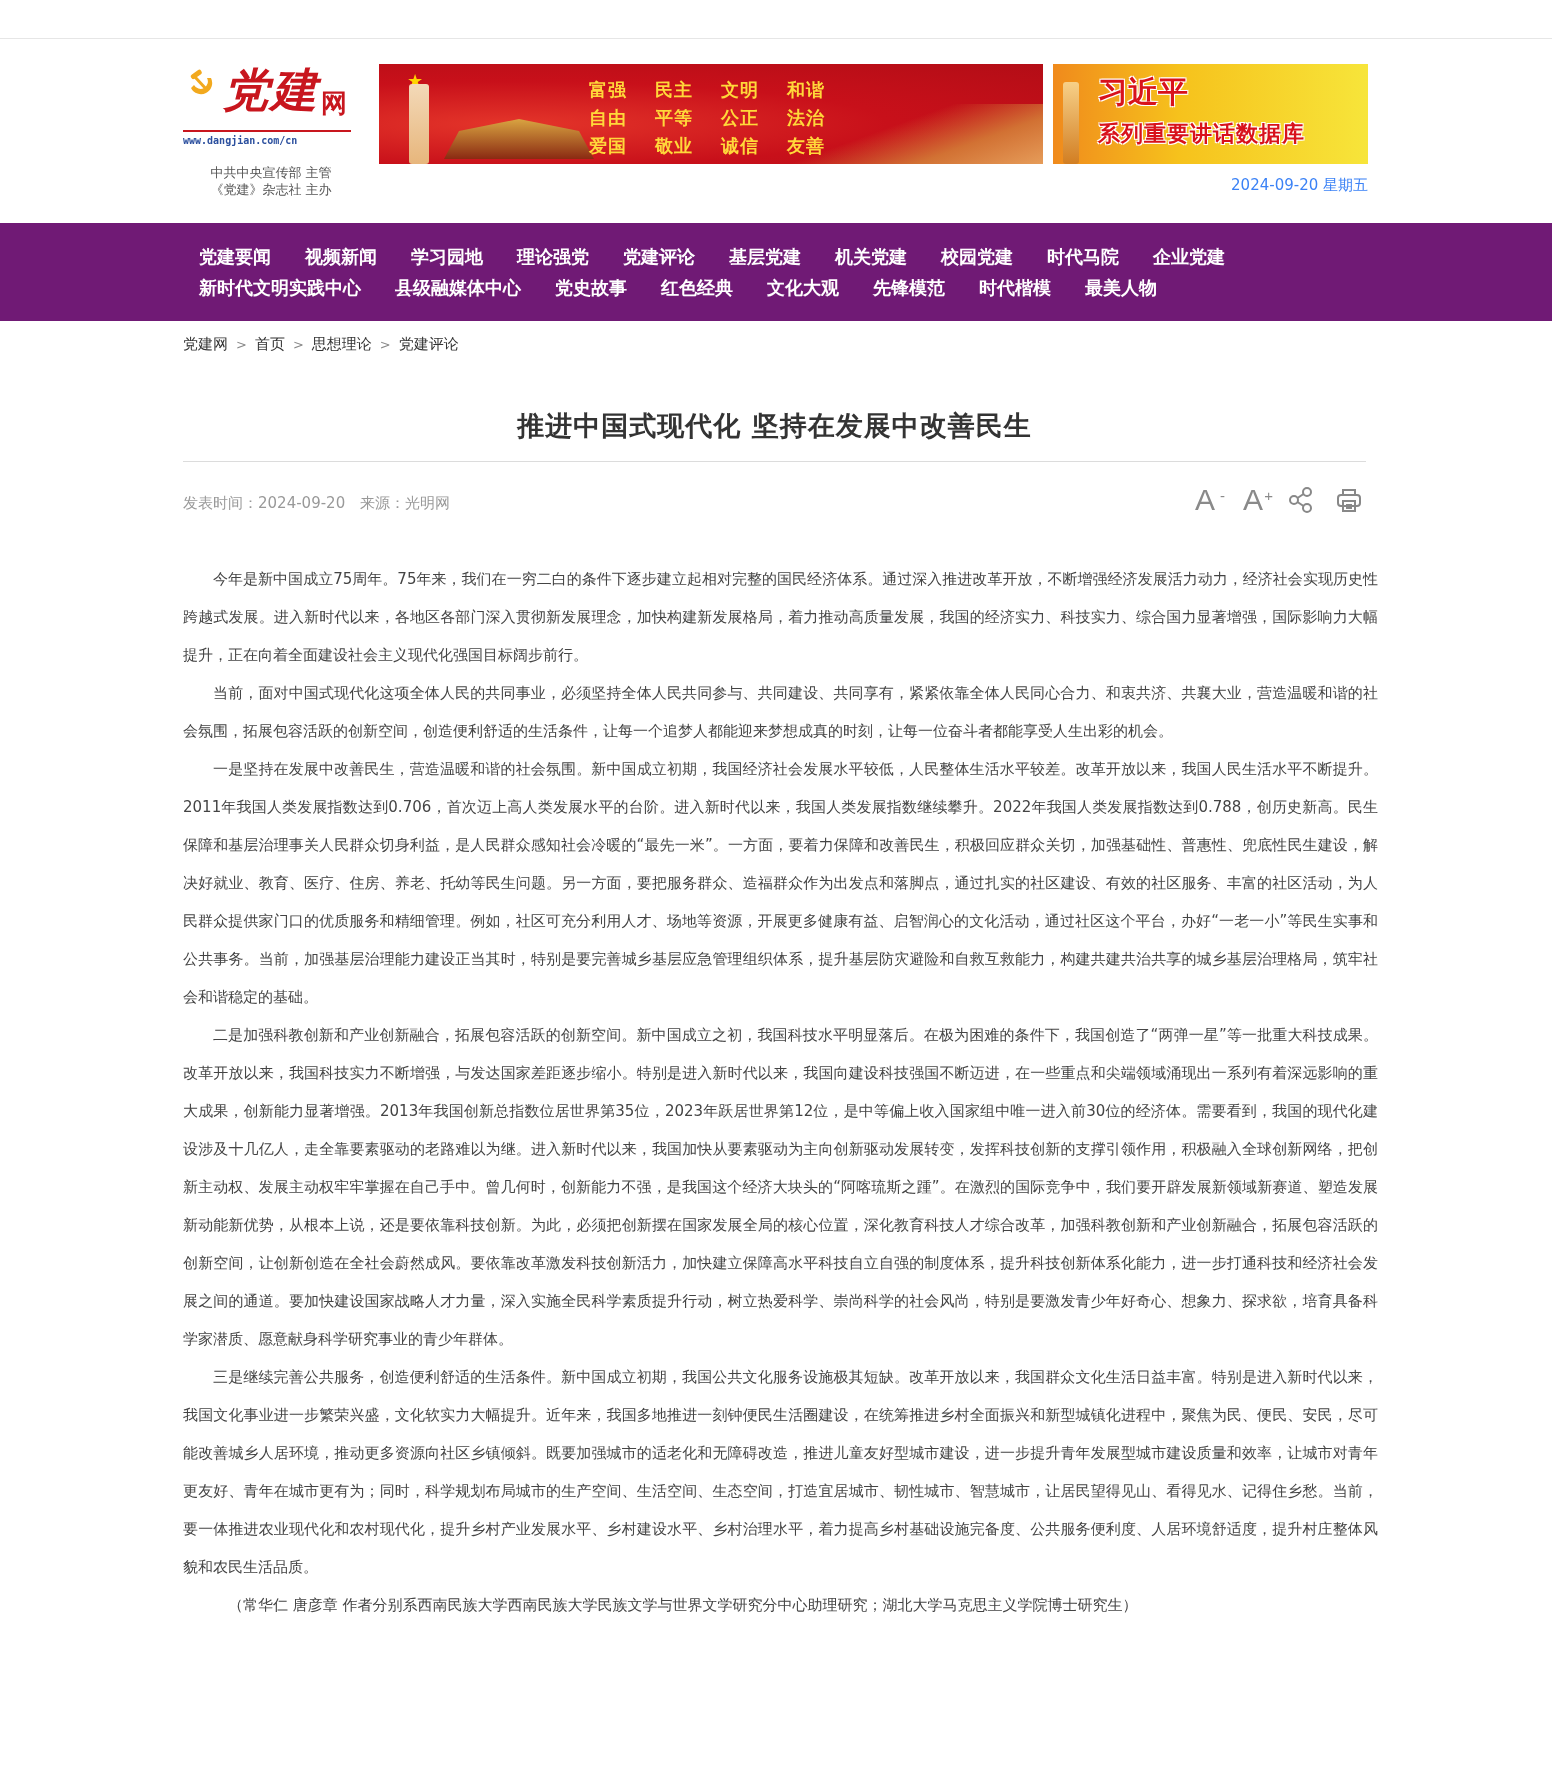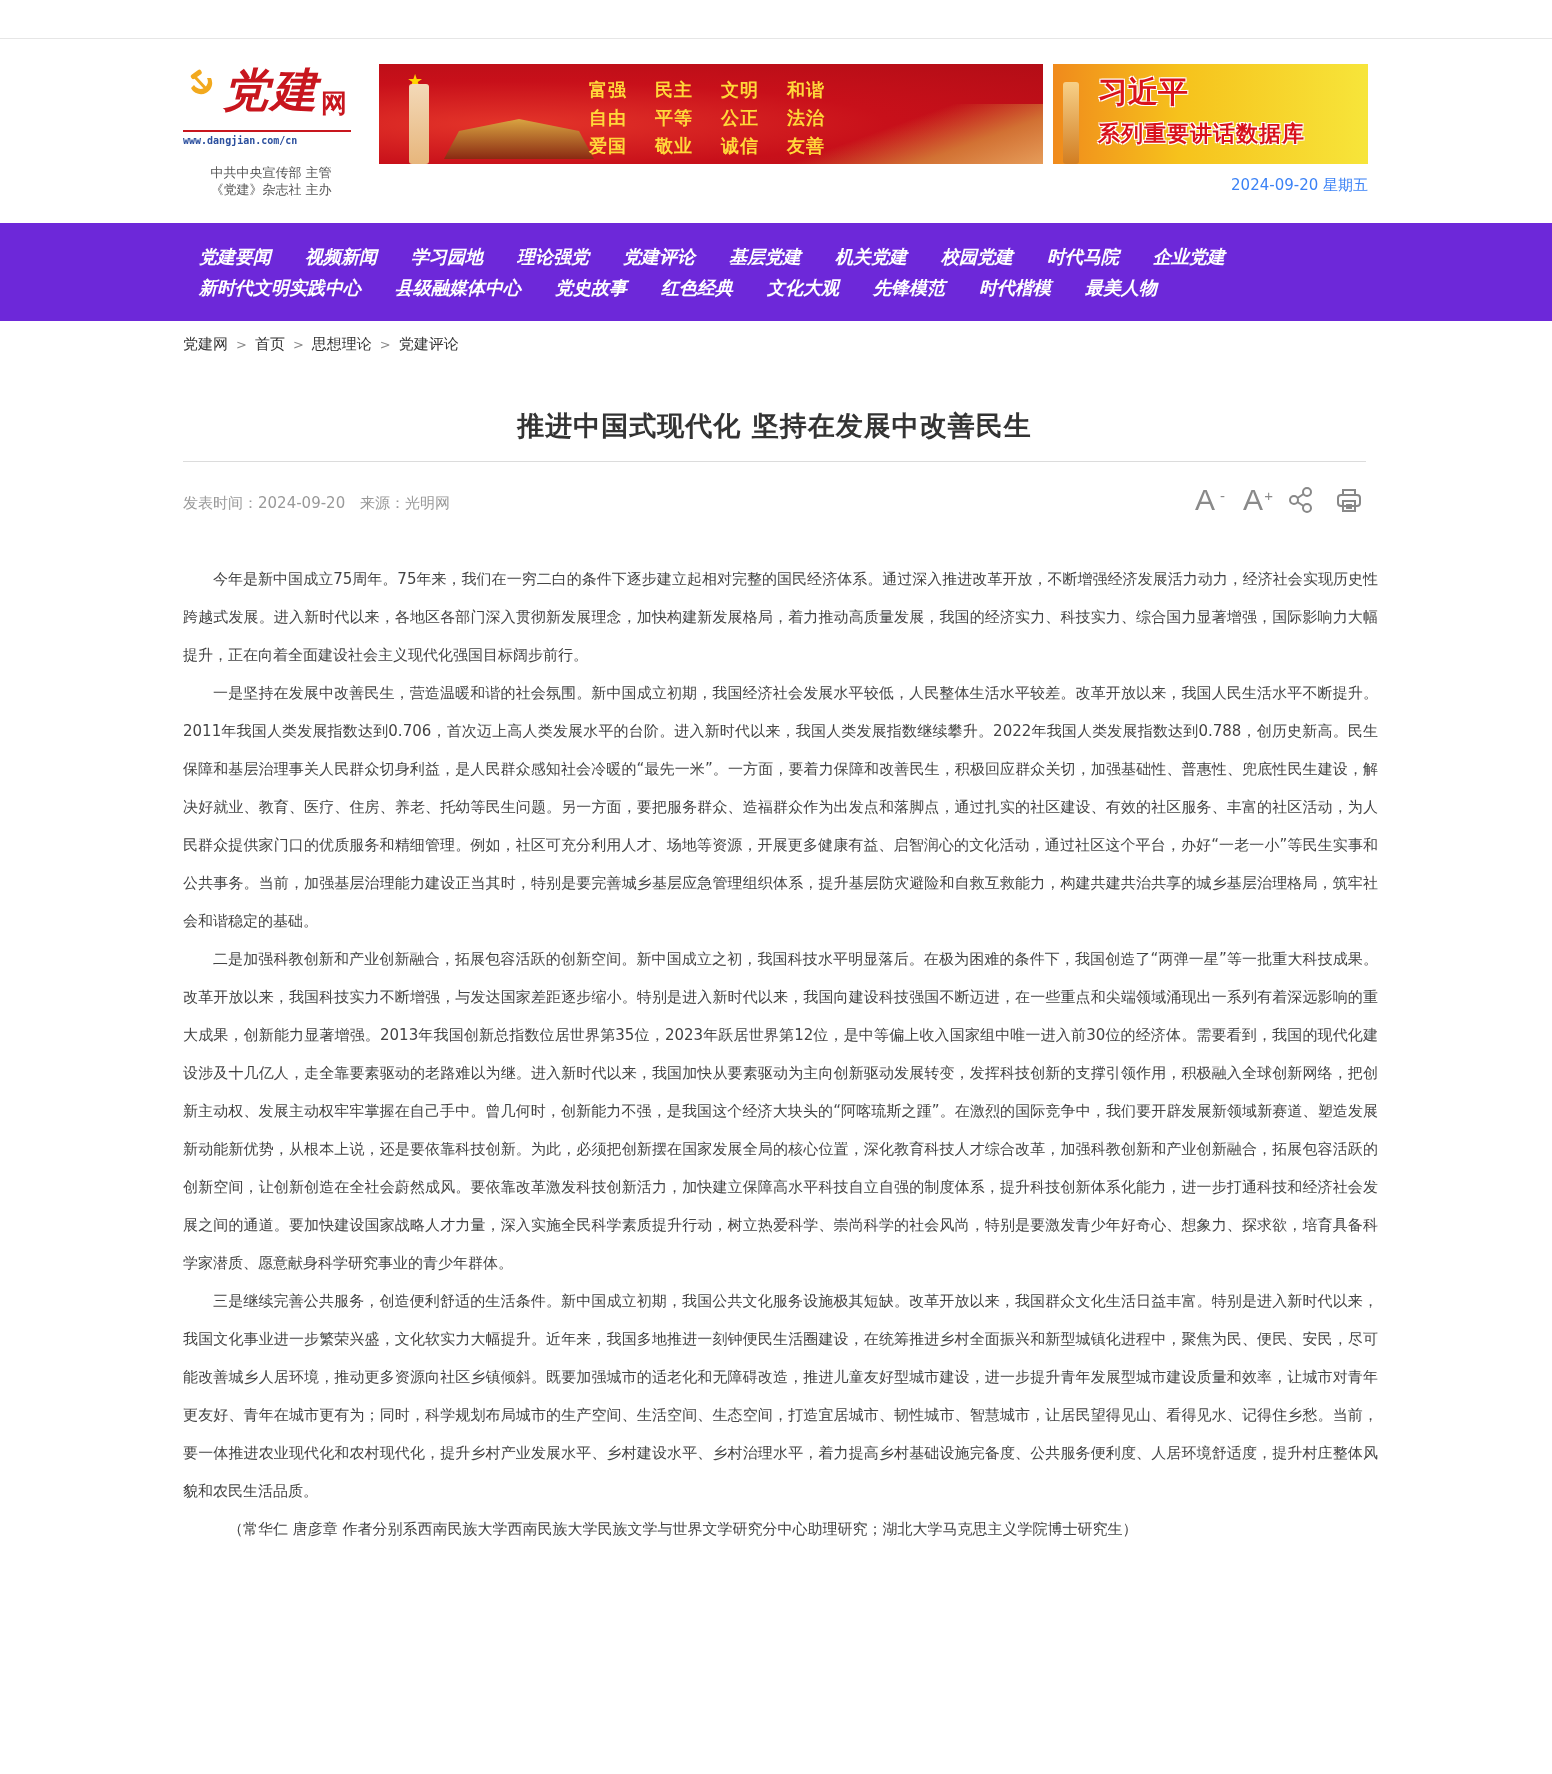--- a/index.html
+++ b/index.html
@@ -31,21 +31,21 @@
   .banner2 .b2-sub { position: absolute; left: 45px; top: 56px; font-size: 22px; font-weight: bold; color: #d8121b; text-shadow: 1px 1px 0 #fff, -1px -1px 0 #fff, 1px -1px 0 #fff, -1px 1px 0 #fff; line-height: 28px; letter-spacing: 1px; }
   .banner2 .pillar { position: absolute; left: 10px; top: 18px; width: 16px; height: 82px; background: linear-gradient(#f7d088, #d27e22); border-radius: 3px; }
 
   .recommend { position: absolute; left: 196px; top: 116px; height: 20px; display: flex; align-items: center; font-size: 14px; color: #444; white-space: nowrap; }
   .recommend .rec-label { color: #c8161e; margin-right: 26px; }
   .recommend .rec-item { margin-right: 24px; }
   .recommend-clip { position: absolute; left: 196px; top: 114px; width: 720px; height: 24px; overflow: hidden; }
   .date { position: absolute; right: 0; top: 116px; font-size: 15px; color: #3b82f6; }
 
   
-  .nav { position: absolute; left: 0; top: 223px; width: 1552px; height: 98px; background: #6d28d9; font-style: italic; }
+  .nav { position: absolute; left: 0; top: 223px; width: 1552px; height: 98px; background: #701a75; }
   .nav-inner { position: absolute; left: 199px; top: 18px; width: 1180px; }
   .nav-row { display: flex; height: 31px; align-items: center; white-space: nowrap; }
   .nav-row a { font-family: "DejaVu Serif", serif; color: #fff; font-size: 18px; font-weight: bold; text-decoration: none; margin-right: 34px; letter-spacing: 0px; }
 
   
   .breadcrumb { position: absolute; left: 183px; top: 335px; font-size: 15px; color: #333; display: flex; align-items: center; }
   .breadcrumb .sep { color: #888; margin: 0 8px; font-size: 13px; }
   .breadcrumb a { color: #333; text-decoration: none; }
 
   
@@ -181,17 +181,18 @@
         <rect x="3" y="9" width="22" height="11" rx="3"></rect>
       <rect x="8" y="15" width="12" height="10"></rect>
         <line x1="11" y1="19" x2="17" y2="19"></line>
         <line x1="11" y1="22" x2="17" y2="22"></line>
     </svg>
   </div>
 </div>
 
 <article class="body">
   <p>今年是新中国成立75周年。75年来，我们在一穷二白的条件下逐步建立起相对完整的国民经济体系。通过深入推进改革开放，不断增强经济发展活力动力，经济社会实现历史性跨越式发展。进入新时代以来，各地区各部门深入贯彻新发展理念，加快构建新发展格局，着力推动高质量发展，我国的经济实力、科技实力、综合国力显著增强，国际影响力大幅提升，正在向着全面建设社会主义现代化强国目标阔步前行。</p>
+  <p>当前，面对中国式现代化这项全体人民的共同事业，必须坚持全体人民共同参与、共同建设、共同享有，紧紧依靠全体人民同心合力、和衷共济、共襄大业，营造温暖和谐的社会氛围，拓展包容活跃的创新空间，创造便利舒适的生活条件，让每一个追梦人都能迎来梦想成真的时刻，让每一位奋斗者都能享受人生出彩的机会。</p>
   <p>一是坚持在发展中改善民生，营造温暖和谐的社会氛围。新中国成立初期，我国经济社会发展水平较低，人民整体生活水平较差。改革开放以来，我国人民生活水平不断提升。2011年我国人类发展指数达到0.706，首次迈上高人类发展水平的台阶。进入新时代以来，我国人类发展指数继续攀升。2022年我国人类发展指数达到0.788，创历史新高。民生保障和基层治理事关人民群众切身利益，是人民群众感知社会冷暖的“最先一米”。一方面，要着力保障和改善民生，积极回应群众关切，加强基础性、普惠性、兜底性民生建设，解决好就业、教育、医疗、住房、养老、托幼等民生问题。另一方面，要把服务群众、造福群众作为出发点和落脚点，通过扎实的社区建设、有效的社区服务、丰富的社区活动，为人民群众提供家门口的优质服务和精细管理。例如，社区可充分利用人才、场地等资源，开展更多健康有益、启智润心的文化活动，通过社区这个平台，办好“一老一小”等民生实事和公共事务。当前，加强基层治理能力建设正当其时，特别是要完善城乡基层应急管理组织体系，提升基层防灾避险和自救互救能力，构建共建共治共享的城乡基层治理格局，筑牢社会和谐稳定的基础。</p>
   <p>二是加强科教创新和产业创新融合，拓展包容活跃的创新空间。新中国成立之初，我国科技水平明显落后。在极为困难的条件下，我国创造了“两弹一星”等一批重大科技成果。改革开放以来，我国科技实力不断增强，与发达国家差距逐步缩小。特别是进入新时代以来，我国向建设科技强国不断迈进，在一些重点和尖端领域涌现出一系列有着深远影响的重大成果，创新能力显著增强。2013年我国创新总指数位居世界第35位，2023年跃居世界第12位，是中等偏上收入国家组中唯一进入前30位的经济体。需要看到，我国的现代化建设涉及十几亿人，走全靠要素驱动的老路难以为继。进入新时代以来，我国加快从要素驱动为主向创新驱动发展转变，发挥科技创新的支撑引领作用，积极融入全球创新网络，把创新主动权、发展主动权牢牢掌握在自己手中。曾几何时，创新能力不强，是我国这个经济大块头的“阿喀琉斯之踵”。在激烈的国际竞争中，我们要开辟发展新领域新赛道、塑造发展新动能新优势，从根本上说，还是要依靠科技创新。为此，必须把创新摆在国家发展全局的核心位置，深化教育科技人才综合改革，加强科教创新和产业创新融合，拓展包容活跃的创新空间，让创新创造在全社会蔚然成风。要依靠改革激发科技创新活力，加快建立保障高水平科技自立自强的制度体系，提升科技创新体系化能力，进一步打通科技和经济社会发展之间的通道。要加快建设国家战略人才力量，深入实施全民科学素质提升行动，树立热爱科学、崇尚科学的社会风尚，特别是要激发青少年好奇心、想象力、探求欲，培育具备科学家潜质、愿意献身科学研究事业的青少年群体。</p>
   <p>三是继续完善公共服务，创造便利舒适的生活条件。新中国成立初期，我国公共文化服务设施极其短缺。改革开放以来，我国群众文化生活日益丰富。特别是进入新时代以来，我国文化事业进一步繁荣兴盛，文化软实力大幅提升。近年来，我国多地推进一刻钟便民生活圈建设，在统筹推进乡村全面振兴和新型城镇化进程中，聚焦为民、便民、安民，尽可能改善城乡人居环境，推动更多资源向社区乡镇倾斜。既要加强城市的适老化和无障碍改造，推进儿童友好型城市建设，进一步提升青年发展型城市建设质量和效率，让城市对青年更友好、青年在城市更有为；同时，科学规划布局城市的生产空间、生活空间、生态空间，打造宜居城市、韧性城市、智慧城市，让居民望得见山、看得见水、记得住乡愁。当前，要一体推进农业现代化和农村现代化，提升乡村产业发展水平、乡村建设水平、乡村治理水平，着力提高乡村基础设施完备度、公共服务便利度、人居环境舒适度，提升村庄整体风貌和农民生活品质。</p>
   <p class="author">（常华仁 唐彦章 作者分别系西南民族大学西南民族大学民族文学与世界文学研究分中心助理研究；湖北大学马克思主义学院博士研究生）</p>
 </article>
 
 </body></html>

